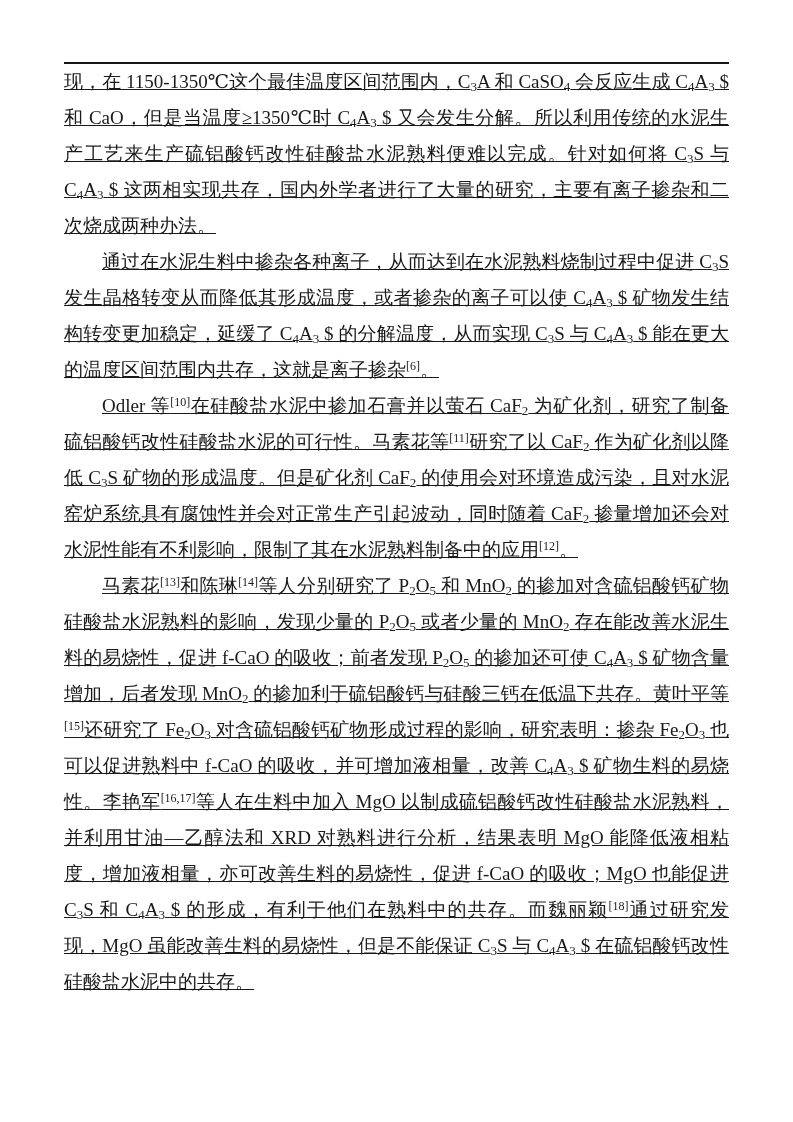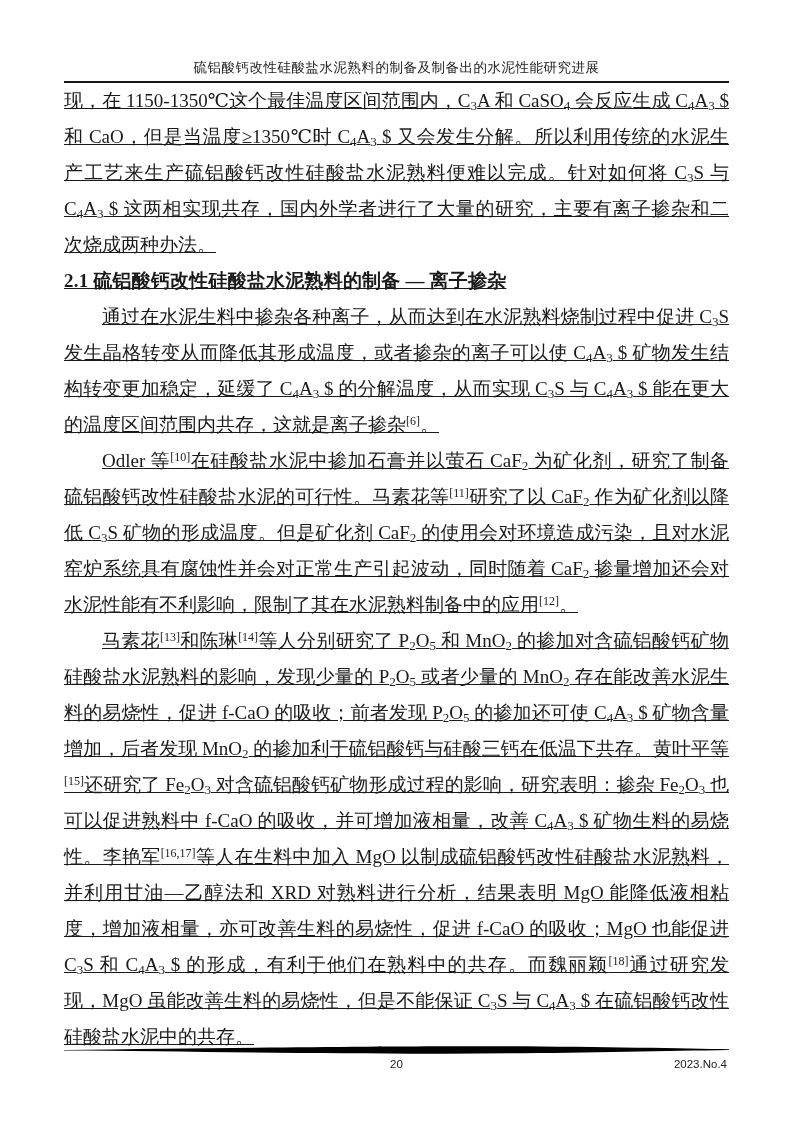--- a/index.html
+++ b/index.html
@@ -72,35 +72,24 @@
     transform: translateX(-50%);
   }
   .issue { position: absolute; right: 2px; }
 </style>
 </head>
 <body>
 
 <div class="page" style="color: rgb(26, 26, 26);">
 
   <div class="header">
-    <div class="header-title">硫铝酸钙改性硅酸盐水泥熟料的制备及制备出的水泥性能研究进展</div>
     <div class="header-rule" style="border-bottom-color: rgb(22, 22, 22);"></div>
   </div>
 
   <div class="body-content" id="body-content">
       <p class=""><span>现，在 1150-1350℃这个最佳温度区间范围内，C</span><sub>3</sub><span>A 和 CaSO</span><sub>4</sub><span> 会反应生成 C</span><sub>4</sub><span>A</span><sub>3</sub><span> $ 和 CaO，但是当温度≥1350℃时 C</span><sub>4</sub><span>A</span><sub>3</sub><span> $ 又会发生分解。所以利用传统的水泥生产工艺来生产硫铝酸钙改性硅酸盐水泥熟料便难以完成。针对如何将 C</span><sub>3</sub><span>S 与 C</span><sub>4</sub><span>A</span><sub>3</sub><span> $ 这两相实现共存，国内外学者进行了大量的研究，主要有离子掺杂和二次烧成两种办法。</span></p>
-      <p class="heading"><span>2.1 硫铝酸钙改性硅酸盐水泥熟料的制备 — 离子掺杂</span></p>
       <p class=" indent"><span>通过在水泥生料中掺杂各种离子，从而达到在水泥熟料烧制过程中促进 C</span><sub>3</sub><span>S 发生晶格转变从而降低其形成温度，或者掺杂的离子可以使 C</span><sub>4</sub><span>A</span><sub>3</sub><span> $ 矿物发生结构转变更加稳定，延缓了 C</span><sub>4</sub><span>A</span><sub>3</sub><span> $ 的分解温度，从而实现 C</span><sub>3</sub><span>S 与 C</span><sub>4</sub><span>A</span><sub>3</sub><span> $ 能在更大的温度区间范围内共存，这就是离子掺杂</span><sup>[6]</sup><span>。</span></p>
       <p class=" indent"><span>Odler 等</span><sup>[10]</sup><span>在硅酸盐水泥中掺加石膏并以萤石 CaF</span><sub>2</sub><span> 为矿化剂，研究了制备硫铝酸钙改性硅酸盐水泥的可行性。马素花等</span><sup>[11]</sup><span>研究了以 CaF</span><sub>2</sub><span> 作为矿化剂以降低 C</span><sub>3</sub><span>S 矿物的形成温度。但是矿化剂 CaF</span><sub>2</sub><span> 的使用会对环境造成污染，且对水泥窑炉系统具有腐蚀性并会对正常生产引起波动，同时随着 CaF</span><sub>2</sub><span> 掺量增加还会对水泥性能有不利影响，限制了其在水泥熟料制备中的应用</span><sup>[12]</sup><span>。</span></p>
       <p class=" indent"><span>马素花</span><sup>[13]</sup><span>和陈琳</span><sup>[14]</sup><span>等人分别研究了 P</span><sub>2</sub><span>O</span><sub>5</sub><span> 和 MnO</span><sub>2</sub><span> 的掺加对含硫铝酸钙矿物硅酸盐水泥熟料的影响，发现少量的 P</span><sub>2</sub><span>O</span><sub>5</sub><span> 或者少量的 MnO</span><sub>2</sub><span> 存在能改善水泥生料的易烧性，促进 f-CaO 的吸收；前者发现 P</span><sub>2</sub><span>O</span><sub>5</sub><span> 的掺加还可使 C</span><sub>4</sub><span>A</span><sub>3</sub><span> $ 矿物含量增加，后者发现 MnO</span><sub>2</sub><span> 的掺加利于硫铝酸钙与硅酸三钙在低温下共存。黄叶平等</span><sup>[15]</sup><span>还研究了 Fe</span><sub>2</sub><span>O</span><sub>3</sub><span> 对含硫铝酸钙矿物形成过程的影响，研究表明：掺杂 Fe</span><sub>2</sub><span>O</span><sub>3</sub><span> 也可以促进熟料中 f-CaO 的吸收，并可增加液相量，改善 C</span><sub>4</sub><span>A</span><sub>3</sub><span> $ 矿物生料的易烧性。李艳军</span><sup>[16,17]</sup><span>等人在生料中加入 MgO 以制成硫铝酸钙改性硅酸盐水泥熟料，并利用甘油—乙醇法和 XRD 对熟料进行分析，结果表明 MgO 能降低液相粘度，增加液相量，亦可改善生料的易烧性，促进 f-CaO 的吸收；MgO 也能促进 C</span><sub>3</sub><span>S 和 C</span><sub>4</sub><span>A</span><sub>3</sub><span> $ 的形成，有利于他们在熟料中的共存。而魏丽颖</span><sup>[18]</sup><span>通过研究发现，MgO 虽能改善生料的易烧性，但是不能保证 C</span><sub>3</sub><span>S 与 C</span><sub>4</sub><span>A</span><sub>3</sub><span> $ 在硫铝酸钙改性硅酸盐水泥中的共存。</span></p>
     </div>
 
-  <div class="footer">
-    <svg class="footer-bar" viewBox="0 0 665 11" preserveAspectRatio="none" xmlns="http://www.w3.org/2000/svg">
-      <path d="M0,4.9 C150,3.0 300,1.3 395,1.2 C505,1.1 615,3.4 665,4.3 L665,4.9 C590,6.1 480,8.5 380,8.7 C260,8.9 110,6.3 0,5.6 Z" fill="#000000"></path>
-    </svg>
-    <div class="footer-row">
-      <span class="page-num">20</span>
-      <span class="issue">2023.No.4</span>
-    </div>
-  </div>
 
 </div>
 
 </body></html>

